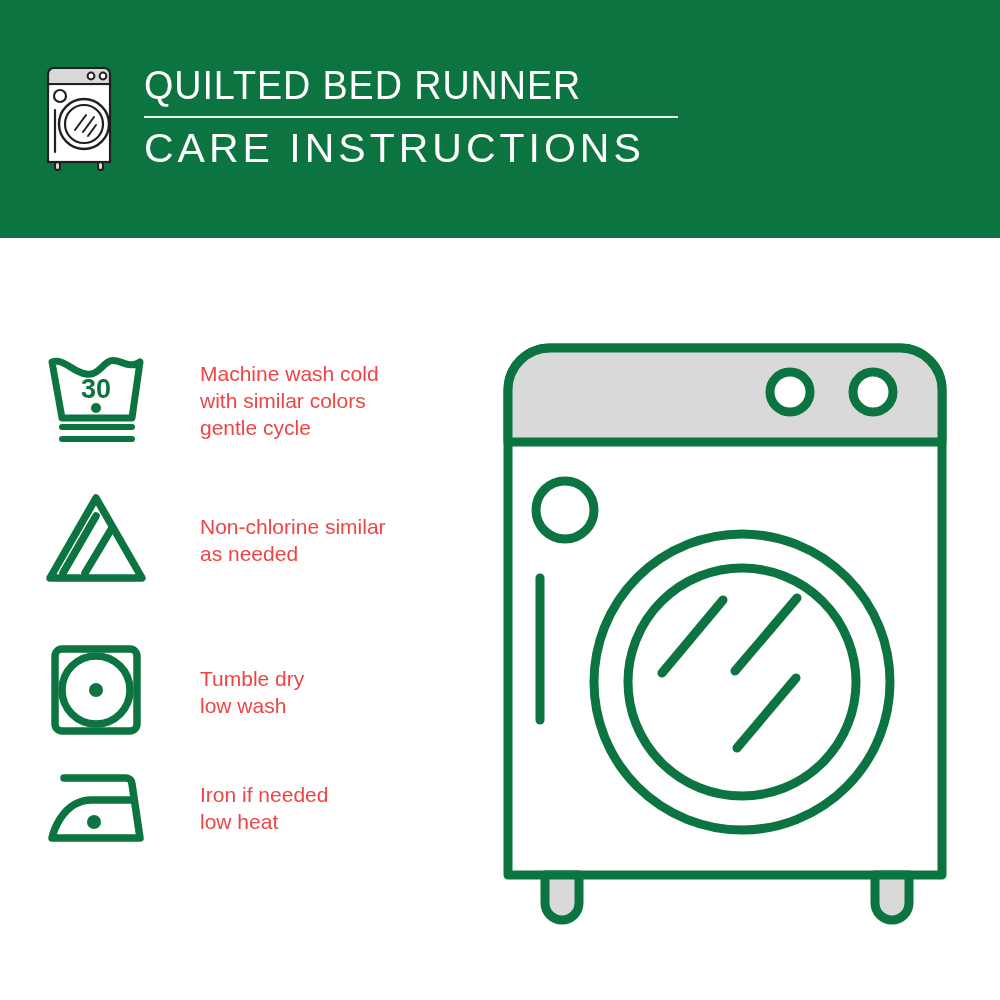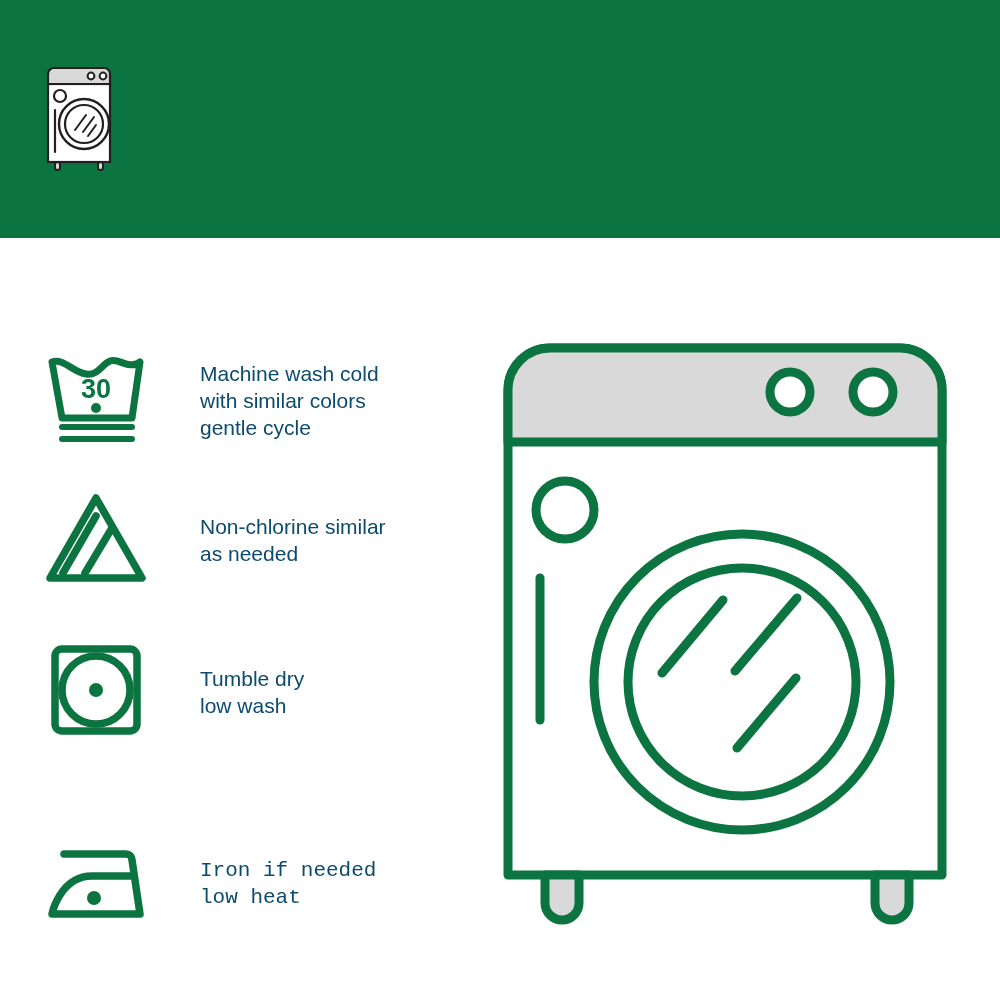--- a/index.html
+++ b/index.html
@@ -84,31 +84,31 @@
   .care-symbol {
     width: 112px;
     flex: 0 0 112px;
     display: flex;
     align-items: center;
     justify-content: flex-start;
   }
   .care-text {
     margin-left: 44px;
     padding-top: 4px;
-    color: #0c4a6e;
+    color: #ef4444;
     font-size: 21px;
     line-height: 27px;
     font-weight: 400;
     white-space: pre-line;
   }
 
   #row-wash   { top: 348px; }
   #row-bleach { top: 488px; }
   #row-dry    { top: 640px; }
-  #row-iron   { top: 832px; font-family: Liberation Mono, monospace; }
+  #row-iron   { top: 756px; }
 
   
   #machine-illustration {
     position: absolute;
     left: 490px;
     top: 330px;
     width: 470px;
     height: 610px;
   }
 </style>
@@ -139,20 +139,25 @@
 
           <line x1="31" y1="68" x2="42" y2="53" stroke="#231f20" stroke-width="2" stroke-linecap="round"></line>
           <line x1="39" y1="70" x2="50" y2="55" stroke="#231f20" stroke-width="2" stroke-linecap="round"></line>
           <line x1="44" y1="74" x2="52" y2="63" stroke="#231f20" stroke-width="2" stroke-linecap="round"></line>
 
           <rect x="11" y="100" width="5" height="8" rx="2.5" fill="#d9d9d9" stroke="#231f20" stroke-width="2"></rect>
           <rect x="54" y="100" width="5" height="8" rx="2.5" fill="#d9d9d9" stroke="#231f20" stroke-width="2"></rect>
         </svg>
       </div>
 
+      <div id="header-text-block">
+        <div class="title-line-1">QUILTED BED RUNNER</div>
+        <div id="title-divider"></div>
+        <div class="title-line-2">CARE INSTRUCTIONS</div>
+      </div>
 
     </div>
   </div>
 
   <div class="care-row" id="row-wash">
     <div class="care-symbol">
       <svg viewBox="0 0 112 100" width="112" height="100" xmlns="http://www.w3.org/2000/svg">
         <g fill="none" stroke="#0c7440" stroke-width="7" stroke-linecap="round" stroke-linejoin="round">
           <path d="M8 14 C 20 10, 28 24, 42 26 C 54 28, 58 16, 66 13 C 76 10, 84 22, 96 14
                    L 88 70 L 18 70 Z"></path>

